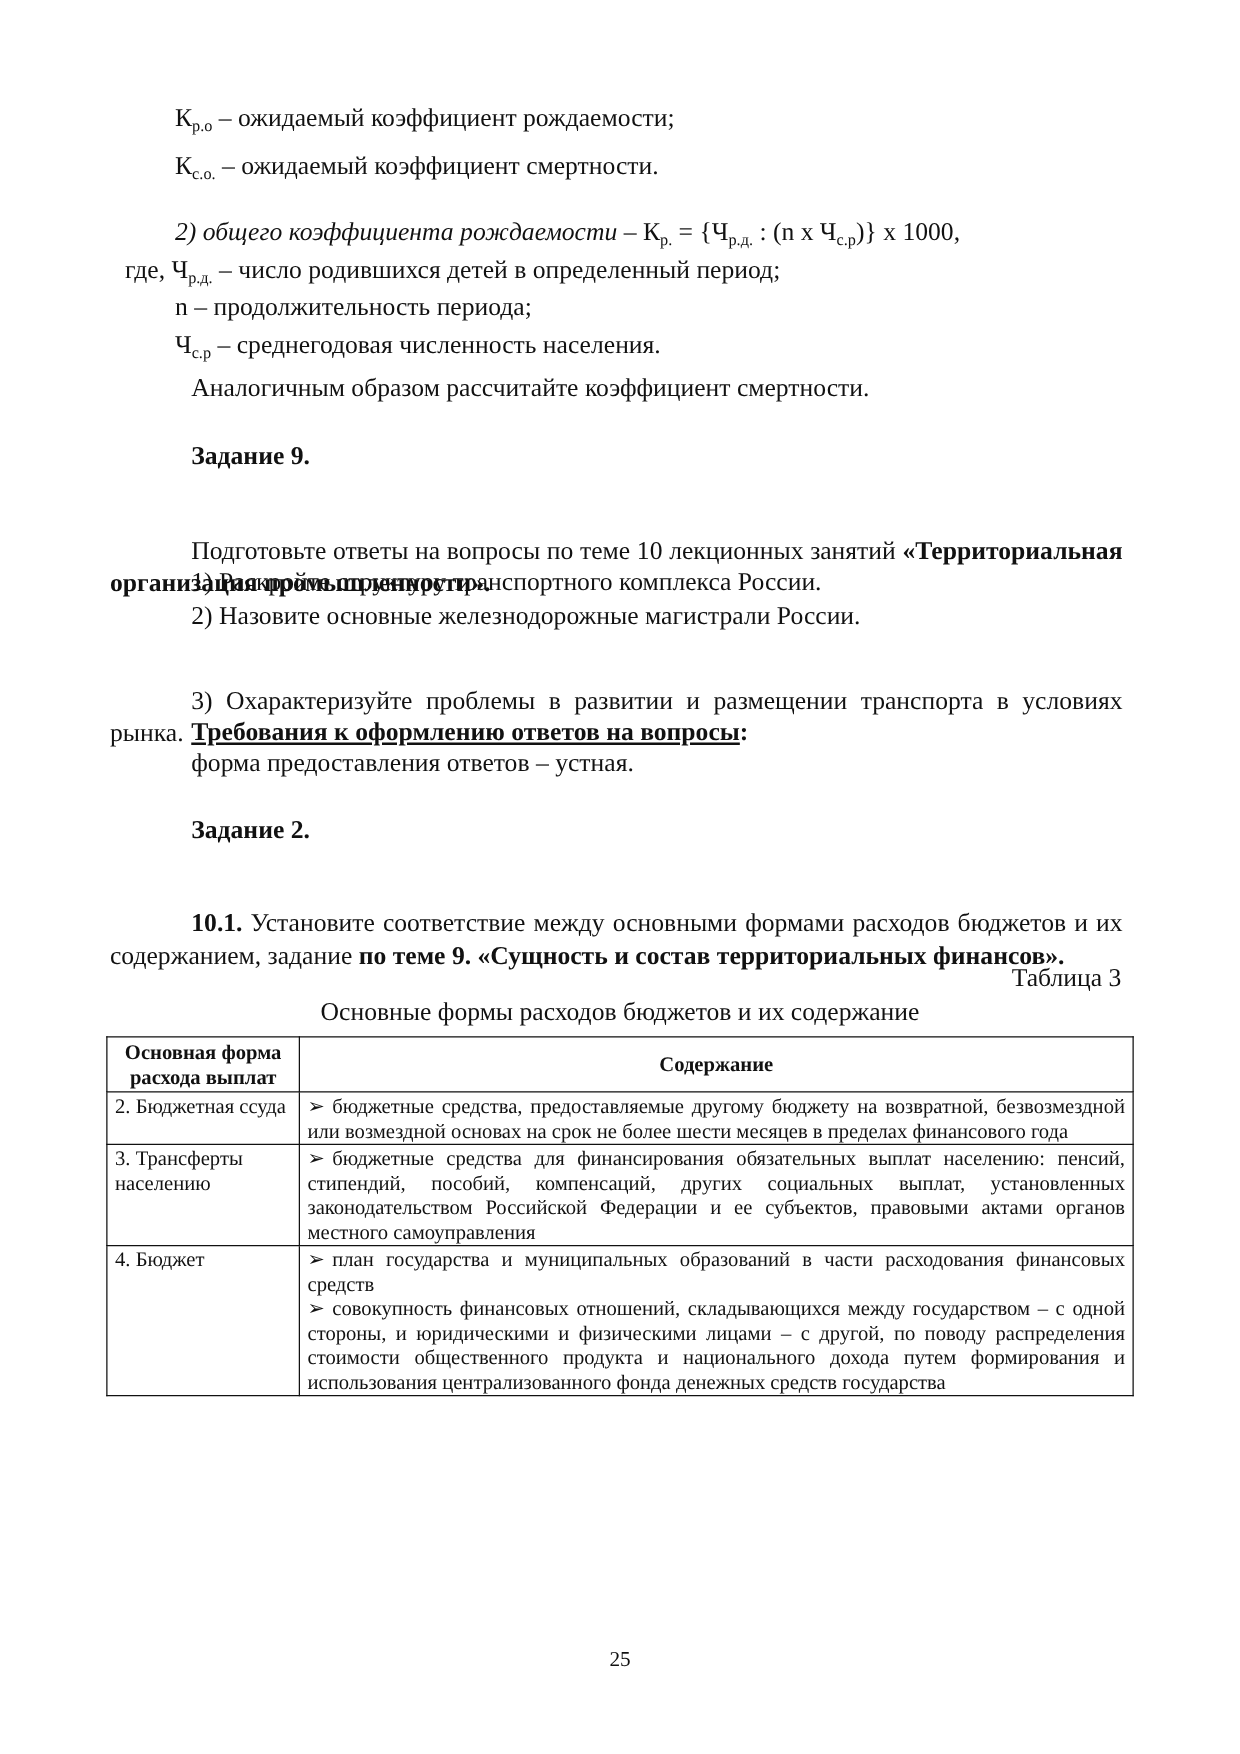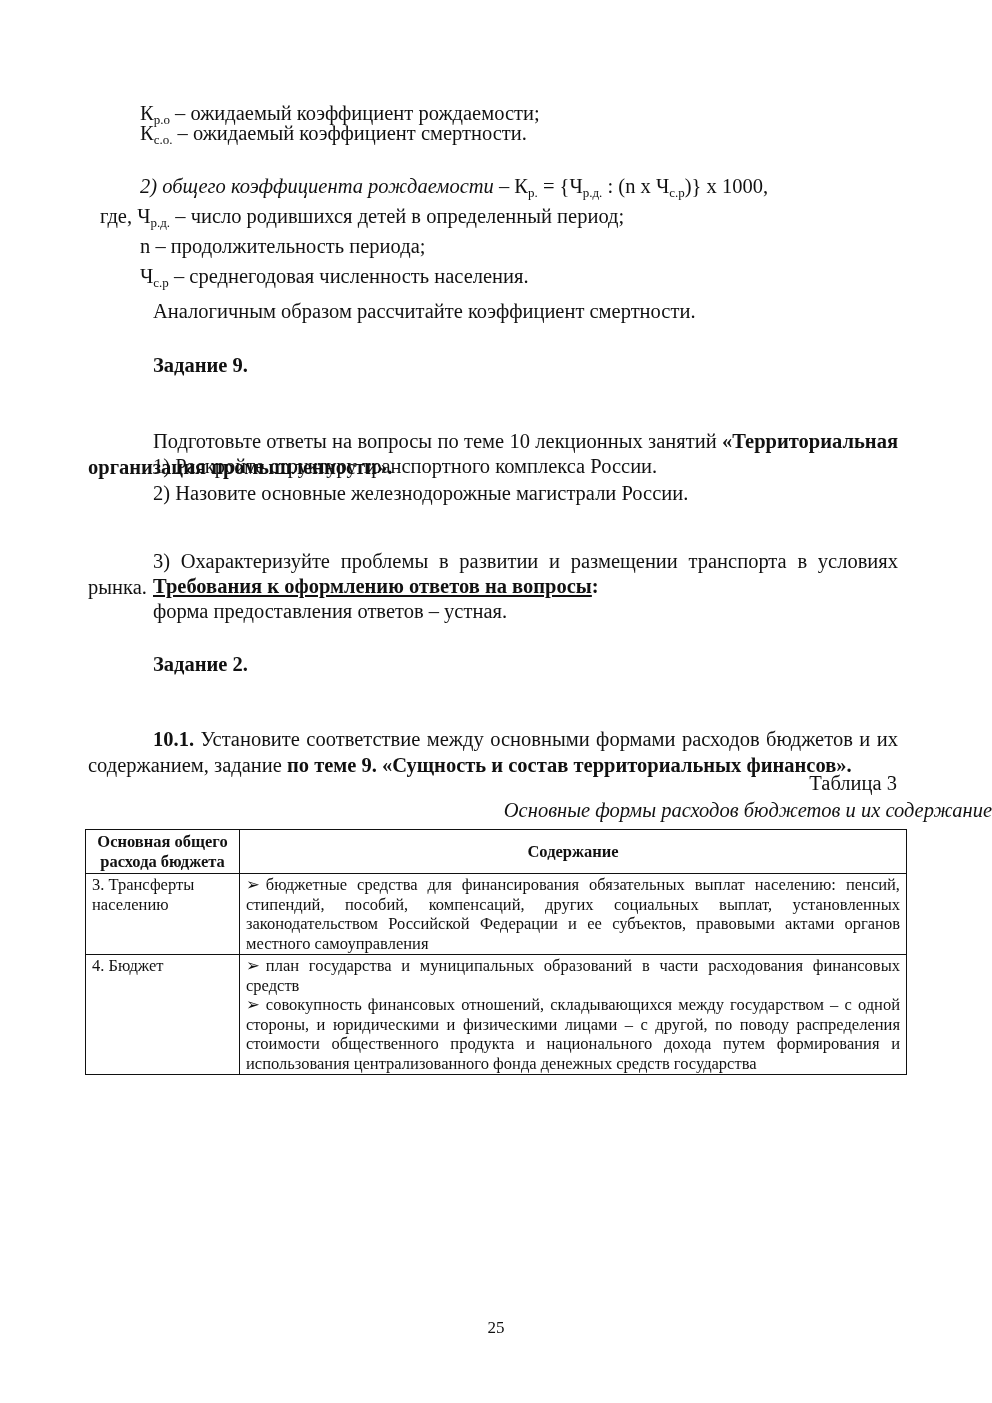--- a/index.html
+++ b/index.html
@@ -18,21 +18,21 @@
   th { font-weight:bold; text-align:center; vertical-align:middle; }
   th.c1 { width:145px; padding:2px 4px; }
   td.c2 { text-align:justify; }
   .p { text-align:justify; }
   .arrow { display:inline-block; margin-right:6px; }
   .pagenum { position:absolute; top:1318px; left:0; width:992px; text-align:center; font-size:17px; }
 </style>
 </head>
 <body>
 
-<div class="line" style="left:140px; top:100px;"><span>К</span><sub>р.о</sub><span> – ожидаемый коэффициент рождаемости;</span></div>
+<div class="line" style="left:140px; top:82px;"><span>К</span><sub>р.о</sub><span> – ожидаемый коэффициент рождаемости;</span></div>
 <div class="line" style="left:140px; top:120px;"><span>К</span><sub>с.о.</sub><span> – ожидаемый коэффициент смертности.</span></div>
 
 <div class="line" style="left:140px; top:173px;"><span class="i">2) общего коэффициента рождаемости</span><span> – </span><span>К</span><sub>р.</sub><span> = {Ч</span><sub>р.д.</sub><span> : (n x Ч</span><sub>с.р</sub><span>)} x 1000,</span></div>
 
 <div class="line" style="left:100px; top:203px;"><span>где, Ч</span><sub>р.д.</sub><span> – число родившихся детей в определенный период;</span></div>
 <div class="line" style="left:140px; top:233px;">n – продолжительность периода;</div>
 <div class="line" style="left:140px; top:263px;"><span>Ч</span><sub>с.р</sub><span> – среднегодовая численность населения.</span></div>
 <div class="line" style="left:153px; top:298px;">Аналогичным образом рассчитайте коэффициент смертности.</div>
 
 <div class="line b" style="left:153px; top:352px;">Задание 9.</div>
@@ -42,30 +42,36 @@
 <div class="line" style="left:153px; top:480px;">2) Назовите основные железнодорожные магистрали России.</div>
 <div class="j jl" style="top:508px; text-indent:65px;">3) Охарактеризуйте проблемы в развитии и размещении транспорта в условиях рынка.</div>
 
 <div class="line" style="left:153px; top:573px;"><span class="bi u">Требования к оформлению ответов на вопросы</span><span class="b">:</span></div>
 <div class="line" style="left:153px; top:598px;">форма предоставления ответов – устная.</div>
 
 <div class="line bi" style="left:153px; top:651px;">Задание 2.</div>
 <div class="j jl" style="top:686px; text-indent:65px;"><span class="b">10.1.</span><span> Установите соответствие между основными формами расходов бюджетов и их содержанием, задание </span><span class="b">по </span><span class="bi">теме 9. «Сущность и состав территориальных финансов».</span></div>
 
 <div class="line" style="right:95px; top:770px;">Таблица 3</div>
-<div class="line" style="left:0; width:992px; text-align:right; top:797px;font-style:italic;">Основные формы расходов бюджетов и их содержание</div>
+<div class="line" style="left:0; width:992px; text-align:center; top:797px;">Основные формы расходов бюджетов и их содержание</div>
 
 <table>
   <thead>
     <tr>
-      <th class="c1">Основная общего расхода бюджета</th>
+      <th class="c1">Основная форма расхода выплат</th>
       <th>Содержание</th>
     </tr>
   </thead>
   <tbody>
+    <tr>
+      <td>2. Бюджетная ссуда</td>
+      <td class="c2">
+          <div class="p"><span class="arrow">➢</span><span>бюджетные средства, предоставляемые другому бюджету на возвратной, безвозмездной или возмездной основах на срок не более шести месяцев в пределах финансового года</span></div>
+        </td>
+    </tr>
     <tr>
       <td>3. Трансферты населению</td>
       <td class="c2">
           <div class="p"><span class="arrow">➢</span><span>бюджетные средства для финансирования обязательных выплат населению: пенсий, стипендий, пособий, компенсаций, других социальных выплат, установленных законодательством Российской Федерации и ее субъектов, правовыми актами органов местного самоуправления</span></div>
         </td>
     </tr>
     <tr>
       <td>4. Бюджет</td>
       <td class="c2">
         <div class="p"><span class="arrow">➢</span><span>план государства и муниципальных образований в части расходования финансовых средств</span></div>

